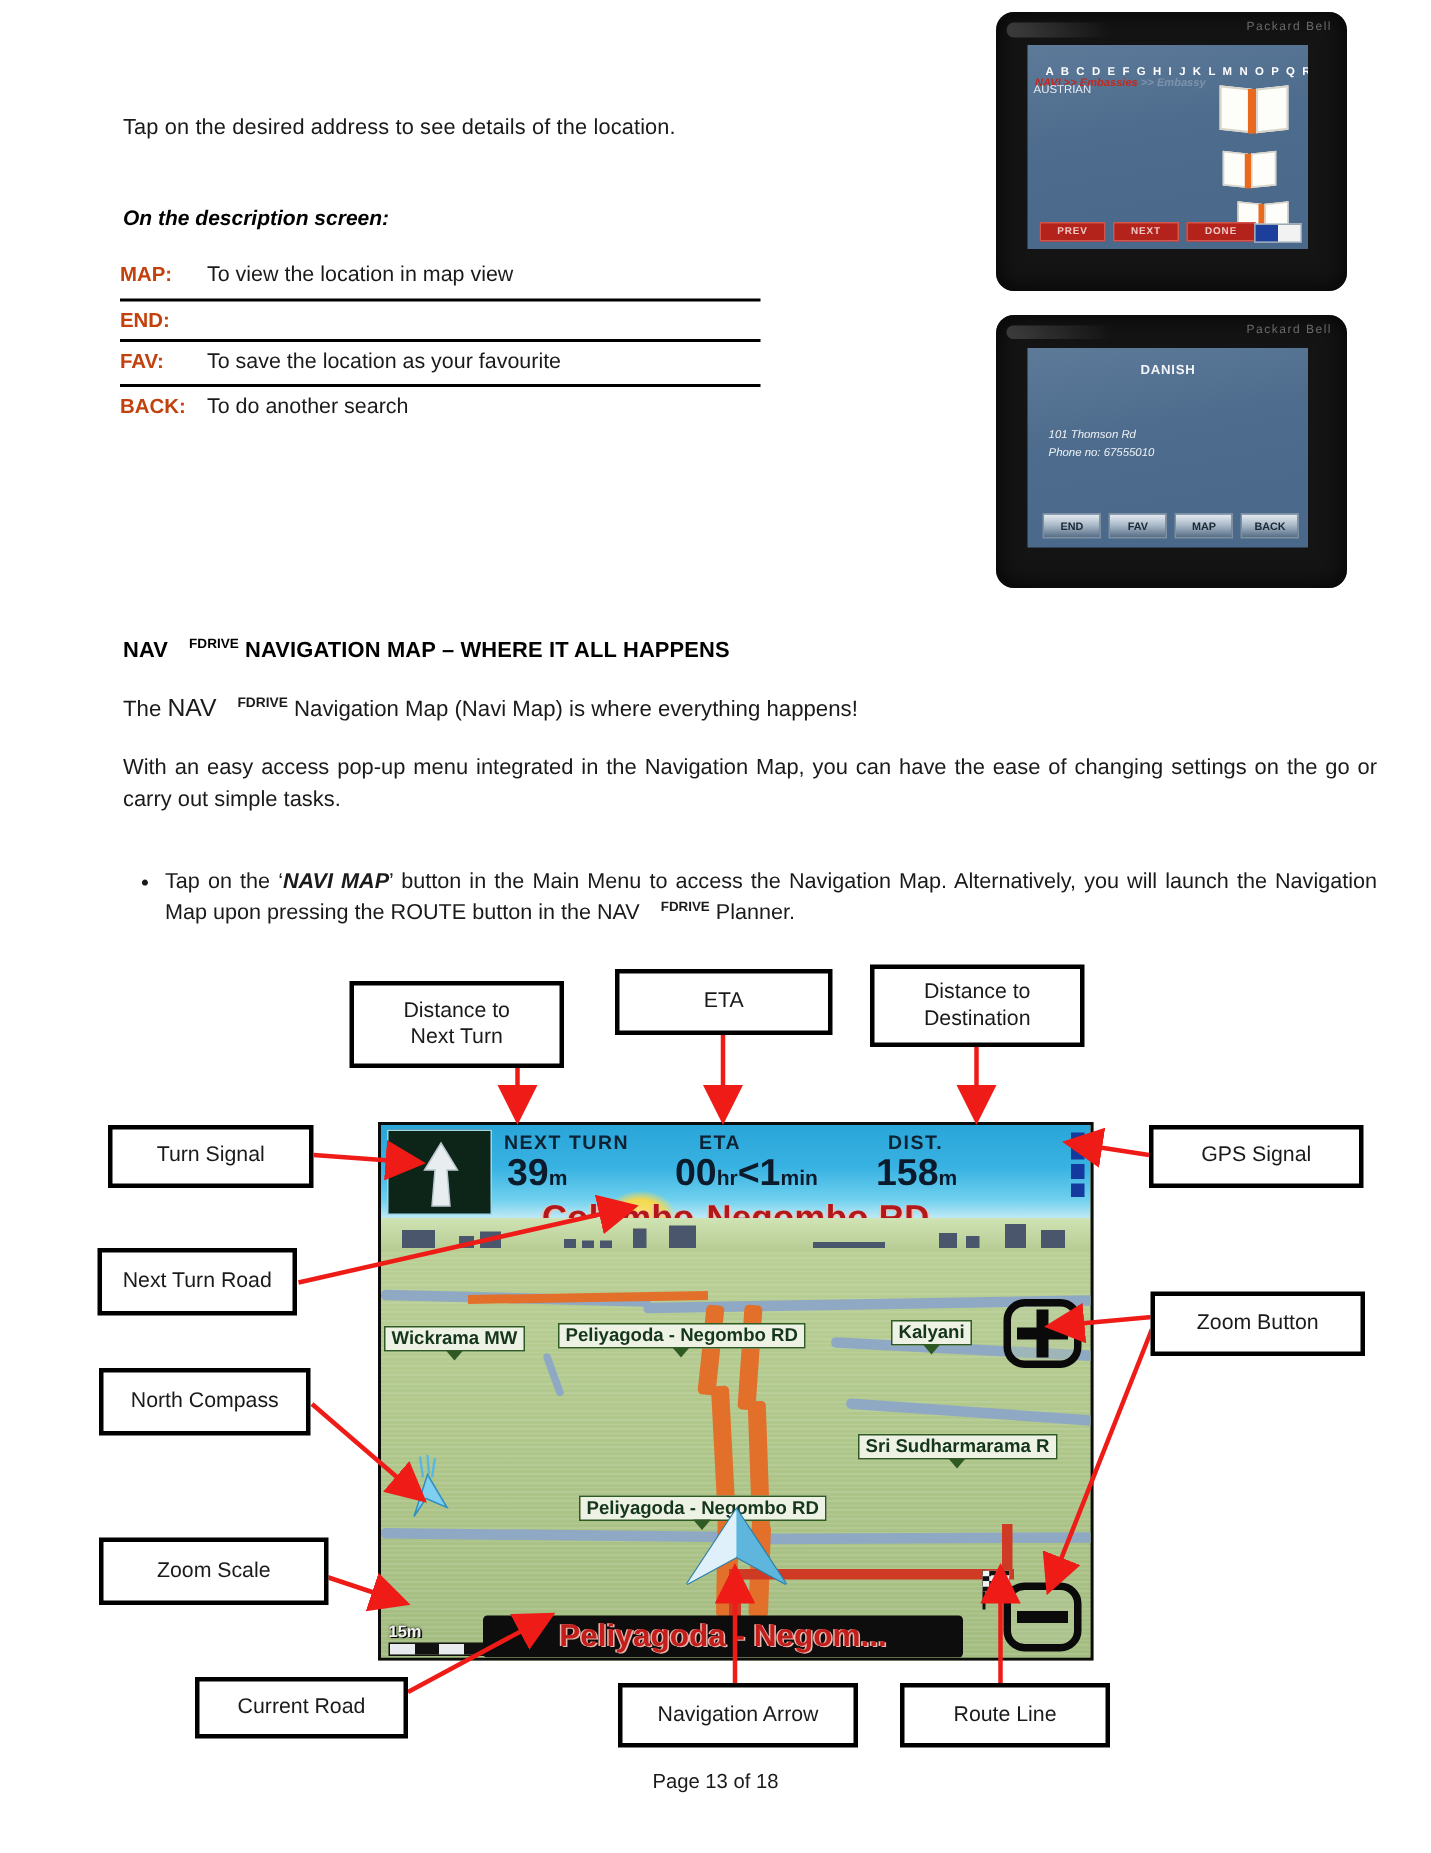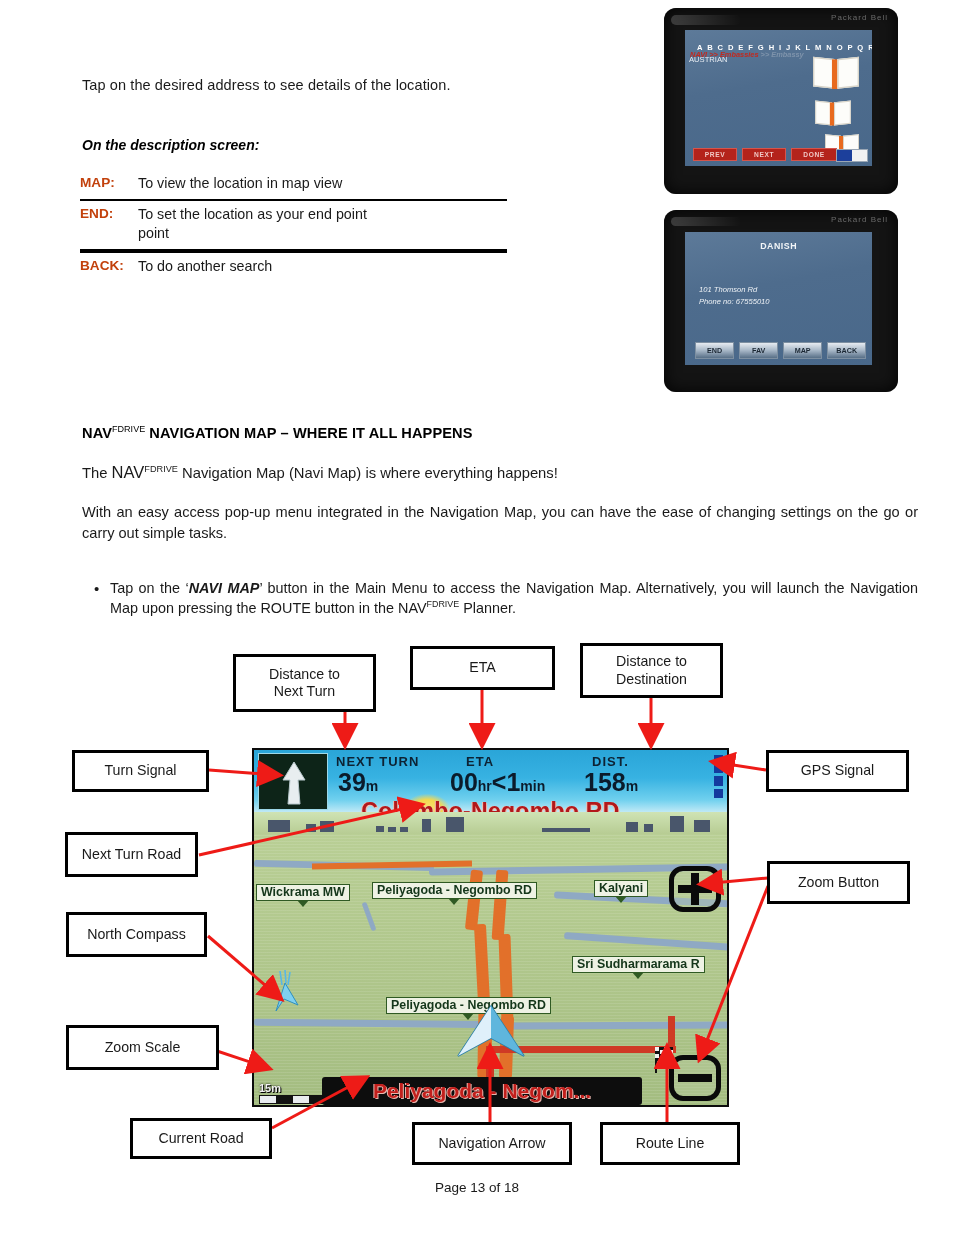--- a/index.html
+++ b/index.html
@@ -102,21 +102,21 @@
             background:linear-gradient(180deg,#e6ebf1 0%,#a6b6c6 50%,#586f87 100%);
             display:flex; align-items:flex-start; justify-content:center;
             font-size:7.2px; font-weight:bold; color:#1b2733; padding-top:3px;
             border:1px solid #7d8fa1; }
 
   
   .h2 {
     position:absolute; left:82px; top:424px; font-size:14.6px; font-weight:bold;
     letter-spacing:.1px; white-space:nowrap;
   }
-  sup { font-size:.62em; vertical-align:super; font-weight:normal; letter-spacing:0; }
+  sup { font-size:.62em; vertical-align:super; font-weight:bold; letter-spacing:0;margin-left:14px; }
   .p1 { position:absolute; left:82px; top:463px; width:760px; font-size:14.8px; color:#1a1a1a; }
   .p1 .big { font-size:16.5px; }
   .p2 { position:absolute; left:82px; top:502px; width:836px; font-size:14.6px;
         color:#1a1a1a; text-align:justify; line-height:1.43; }
   .bullet {
     position:absolute; left:82px; top:578px; width:836px; font-size:14.4px;
     color:#1a1a1a; text-align:justify; line-height:1.42;
   }
   .bullet .dot { position:absolute; left:12px; top:0; font-size:15px; }
   .bullet .txt { display:block; padding-left:28px; }
@@ -250,24 +250,26 @@
   <div class="desc-head">On the description screen:</div>
 
   <div class="deftable">
     <div class="defrow">
       <div class="k">MAP:</div>
       <div class="v">To view the location in map view</div>
     </div>
     <hr class="defrule">
     <div class="defrow">
       <div class="k">END:</div>
-      <div class="v" style="white-space:pre-line">To set the location as your end point
-point</div>
     </div>
     <hr class="defrule">
+    <div class="defrow">
+      <div class="k">FAV:</div>
+      <div class="v">To save the location as your favourite</div>
+    </div>
     <hr class="defrule">
     <div class="defrow">
       <div class="k">BACK:</div>
       <div class="v">To do another search</div>
     </div>
   </div>
 
   <div class="photo" id="photo1">
     <div class="bezel"></div>
     <div class="brand">Packard Bell</div>

